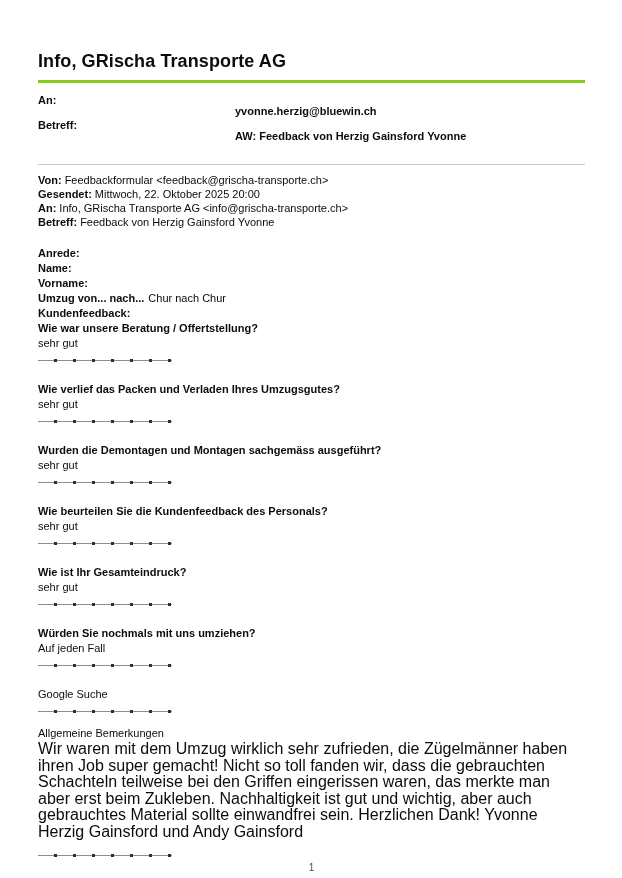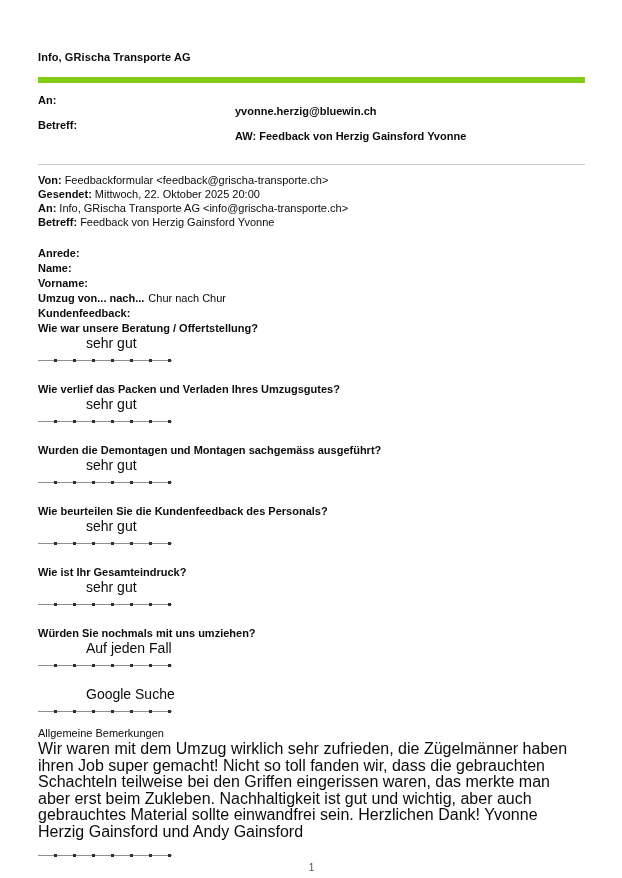--- a/index.html
+++ b/index.html
@@ -5,42 +5,42 @@
   html, body { margin: 0; padding: 0; background: #ffffff; }
   body {
     width: 622px; height: 878px; overflow: hidden;
     font-family: "Liberation Sans", "DejaVu Sans", sans-serif;
     color: #0c0c0c;
     -webkit-font-smoothing: antialiased;
   }
   .page { padding: 51px 37px 0 38px; box-sizing: border-box; }
 
   .doc-title {
-    font-size: 11px; font-weight: bold; letter-spacing: 0.1px;
-    padding-bottom: 14px; border-bottom: 6px solid #84cc16;
+    font-size: 18px; font-weight: bold; letter-spacing: 0.1px;
+    padding-bottom: 8px; border-bottom: 3px solid #84cc16;
   }
 
   .addr-block { margin-top: 10px; }
   .addr-row { display: flex; font-size: 11px; line-height: 14px; }
   .addr-row .lbl { font-weight: bold; width: 197px; flex: 0 0 197px; }
   .addr-row .val { font-weight: bold; margin-top: 11px; }
 
   .thin-rule { border: none; border-top: 1px solid #c6c6c6; margin: 21px 0 0 0; }
 
   .msg-header { margin-top: 8px; }
   .msg-line { font-size: 11px; line-height: 14px; }
   .msg-line .lbl { font-weight: bold; }
   .msg-line .val { margin-left: 3px; }
 
   .form-body { margin-top: 17px; }
   .line { font-size: 11px; line-height: 15px; }
   .line .lbl { font-weight: bold; }
   .line .val { margin-left: 4px; }
   .q { font-size: 11px; line-height: 15px; font-weight: bold; }
-  .a { font-size: 14px; line-height: 15px; margin-left: 48px; }
+  .a { font-size: 11px; line-height: 15px; }
 
   .sep {
     width: 134px; height: 3px; margin-top: 8px;
     background-image:
       repeating-linear-gradient(90deg, transparent 0px, transparent 16px, #30302f 16px, #30302f 19px),
       linear-gradient(#8f8f8f, #8f8f8f);
     background-size: 134px 3px, 134px 1px;
     background-position: 0 0, 0 1px;
     background-repeat: no-repeat;
   }

